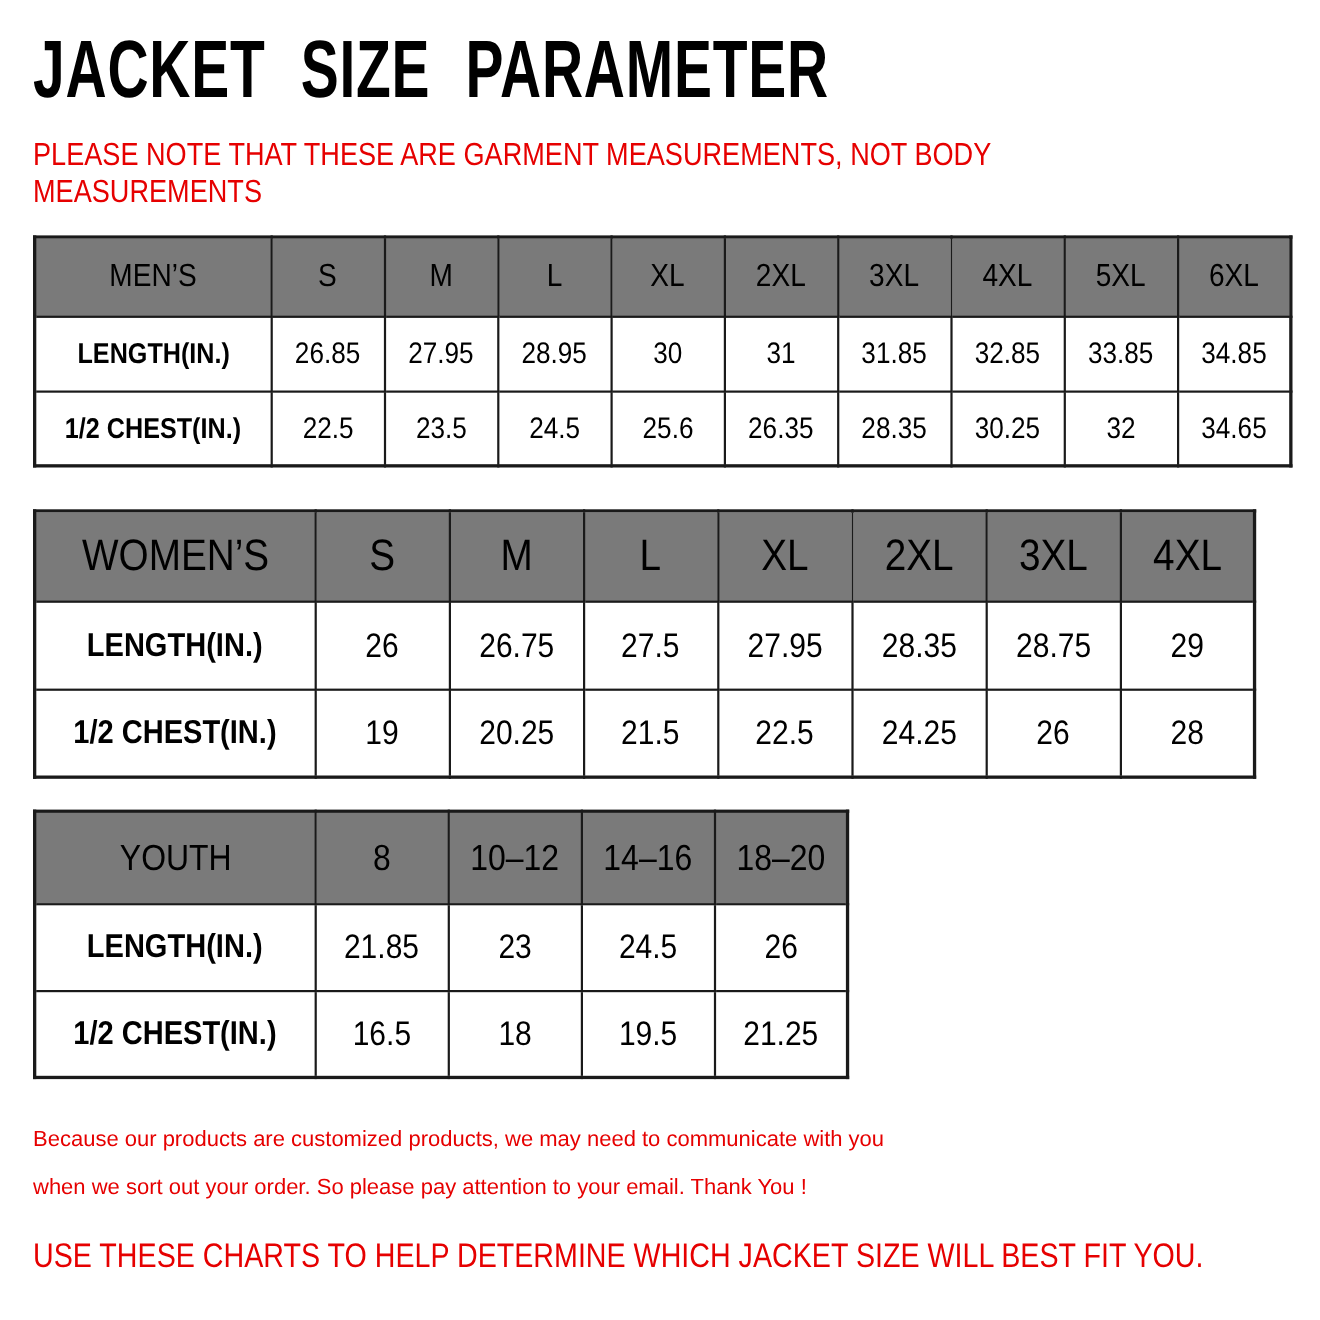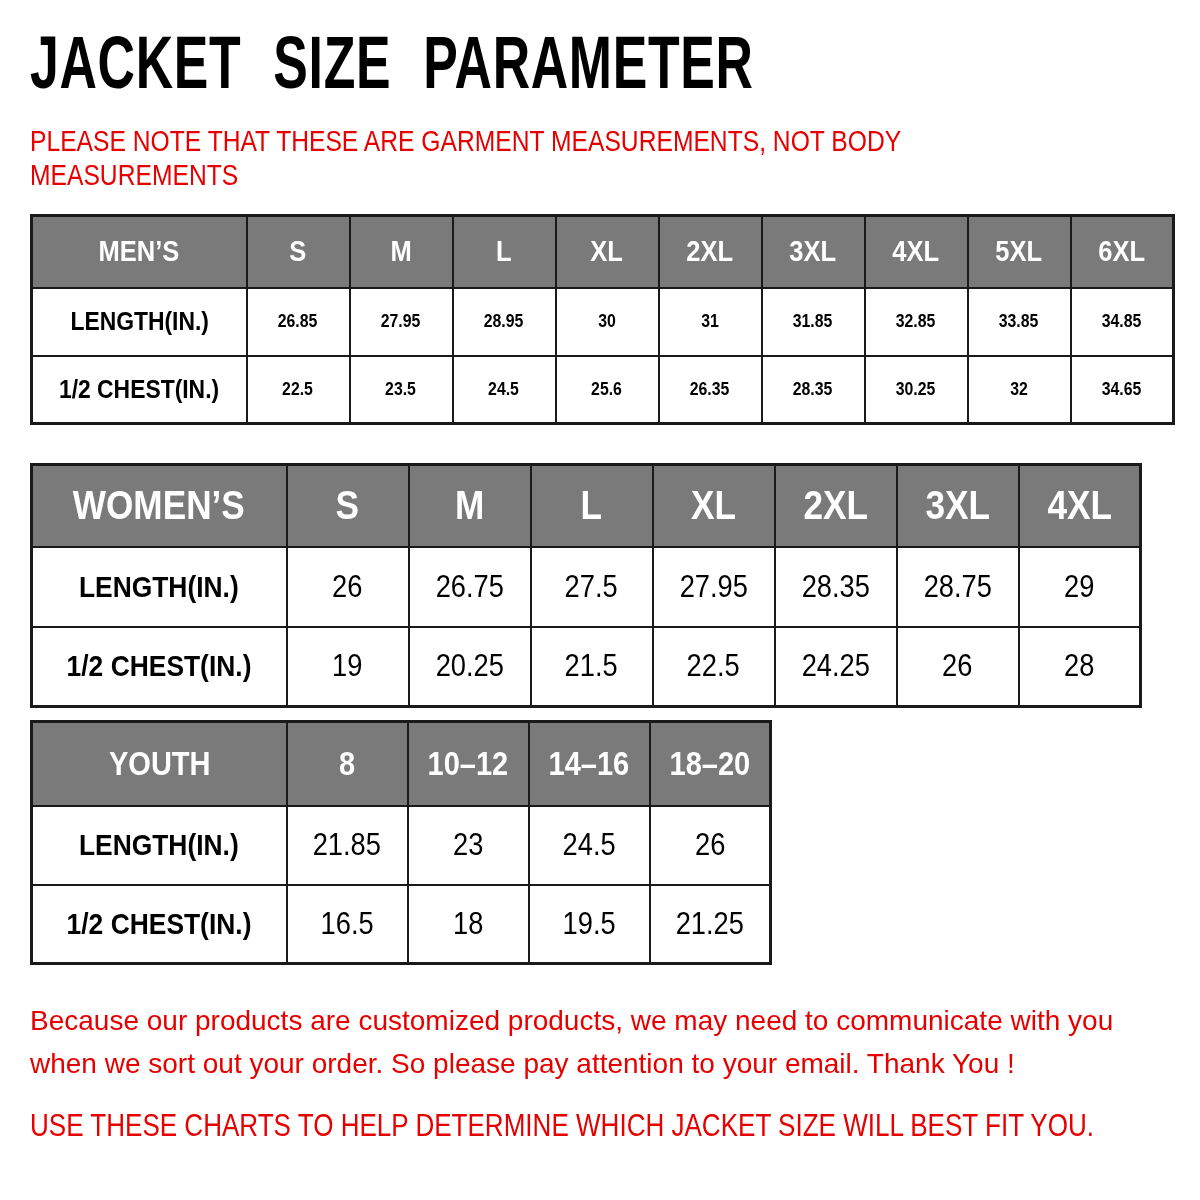--- a/index.html
+++ b/index.html
@@ -42,56 +42,56 @@
   table.sizetable td {
     border:2px solid #1a1a1a;
     text-align:center;
     vertical-align:middle;
     background:#ffffff;
     padding:0;
     overflow:hidden;
   }
   table.sizetable tr.head td {
     background:#7a7a7a;
-    color:#ffffff;
-    font-weight:bold;
+    color:#000000;
+    font-weight:normal;
   }
   .cx { display:inline-block; transform:scaleX(0.88); transform-origin:center; white-space:nowrap; }
 
   
   .mens { margin-top:22px; }
   .mens col.c-label { width:215px; }
   .mens col.c-size  { width:103px; }
   .mens tr.head { height:72px; font-size:29px; }
   .mens tr.body { height:68px; }
   .mens td.rowlabel { font-size:26px; font-weight:bold; }
-  .mens td.val { font-size:18px;font-weight:bold; }
+  .mens td.val { font-size:27px; }
 
   
   .womens { margin-top:38px; }
   .womens col.c-label { width:255px; }
   .womens col.c-size  { width:122px; }
   .womens tr.head { height:82px; font-size:40px; }
   .womens tr.body { height:80px; }
   .womens td.rowlabel { font-size:30px; font-weight:bold; }
   .womens td.val { font-size:31px; }
 
   
-  .youth { margin-top:12px; }
+  .youth { margin-top:28px; }
   .youth col.c-label { width:255px; }
   .youth col.c-size  { width:121px; }
   .youth tr.head { height:84px; font-size:33px; }
   .youth tr.body { height:79px; }
   .youth td.rowlabel { font-size:30px; font-weight:bold; }
   .youth td.val { font-size:31px;text-align:center; }
 
   .notice {
     margin-top:34px;
     color:#e60000;
-    font-size:28px;
+    font-size:20px;
     line-height:43px;
     white-space:pre-line;
   }
   .guidance {
     margin-top:24px;
     color:#e60000;
     font-size:31px;
     line-height:34px;
     white-space:nowrap;
     transform:scaleX(0.84);

